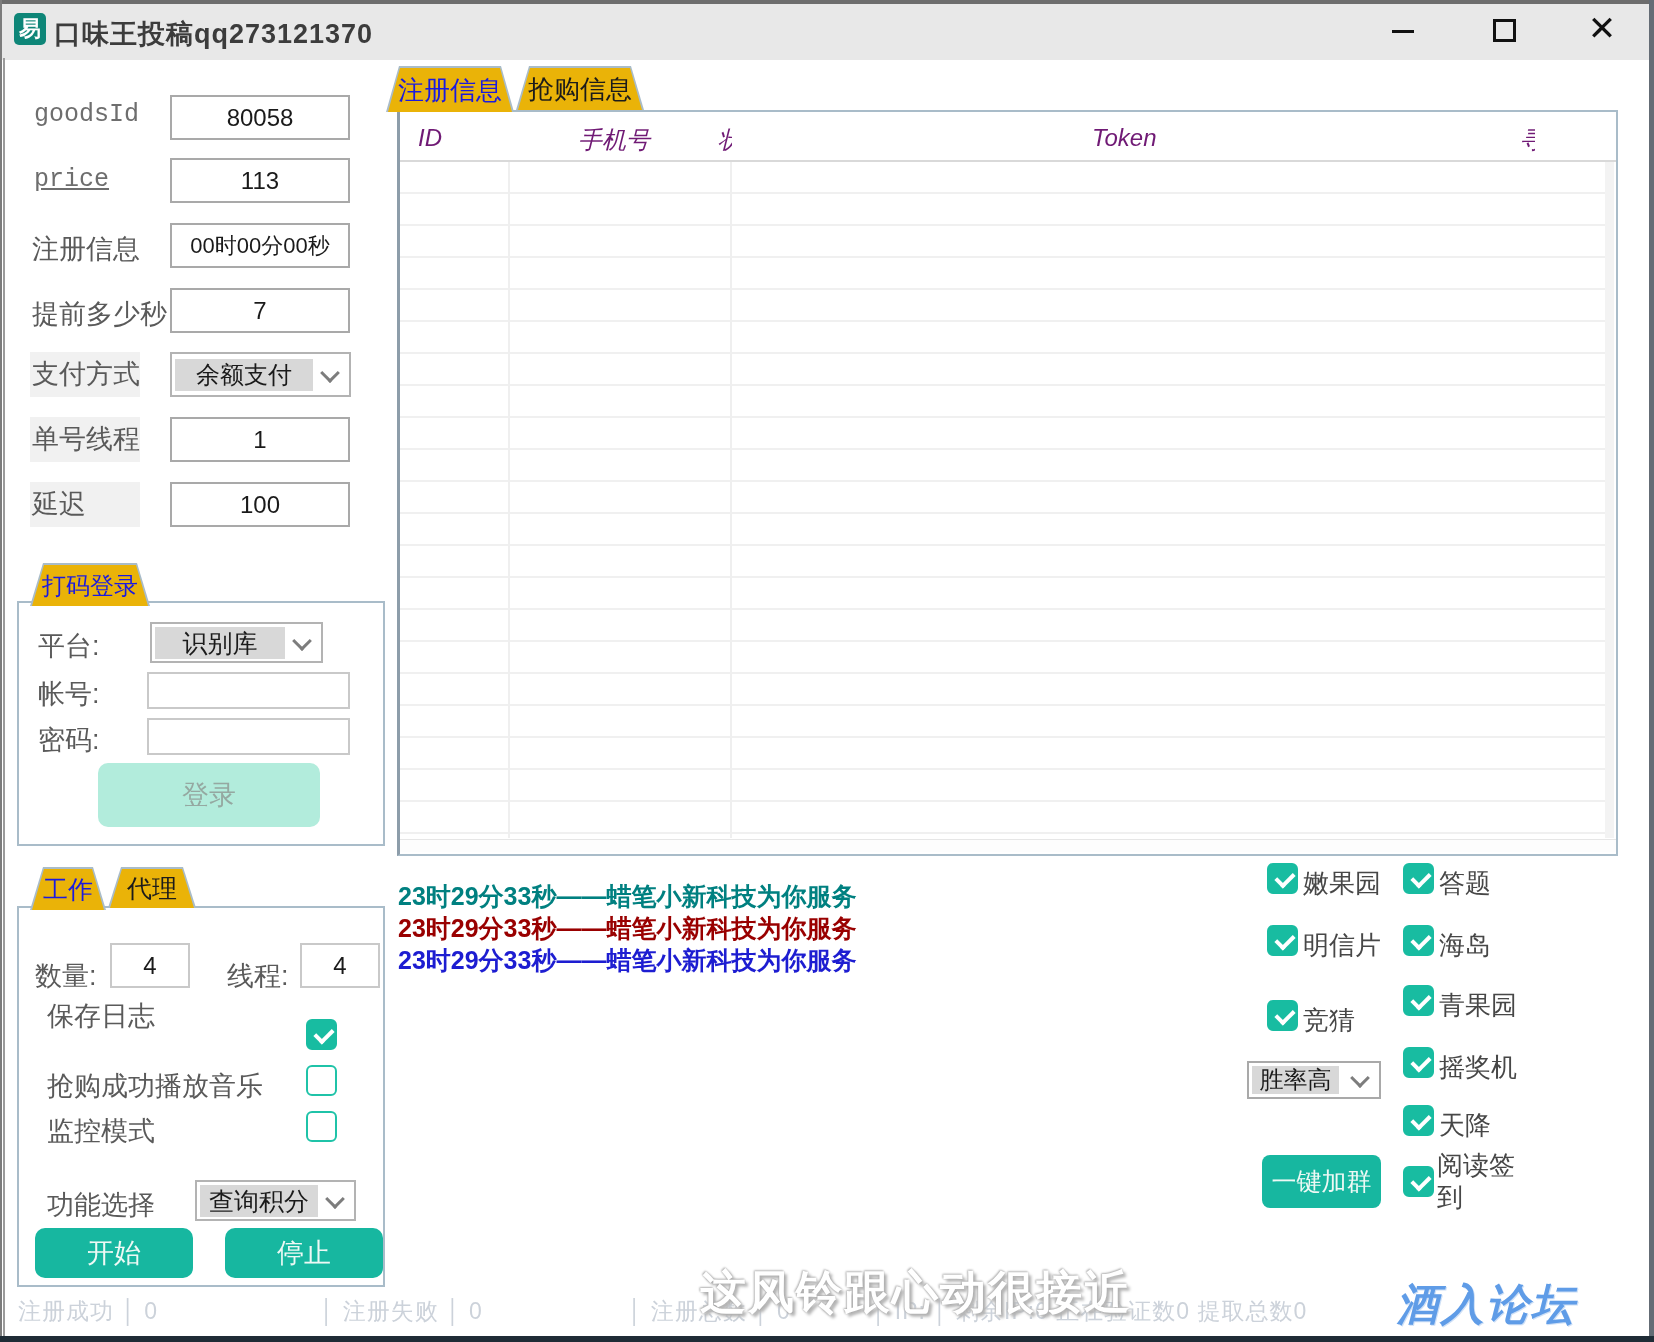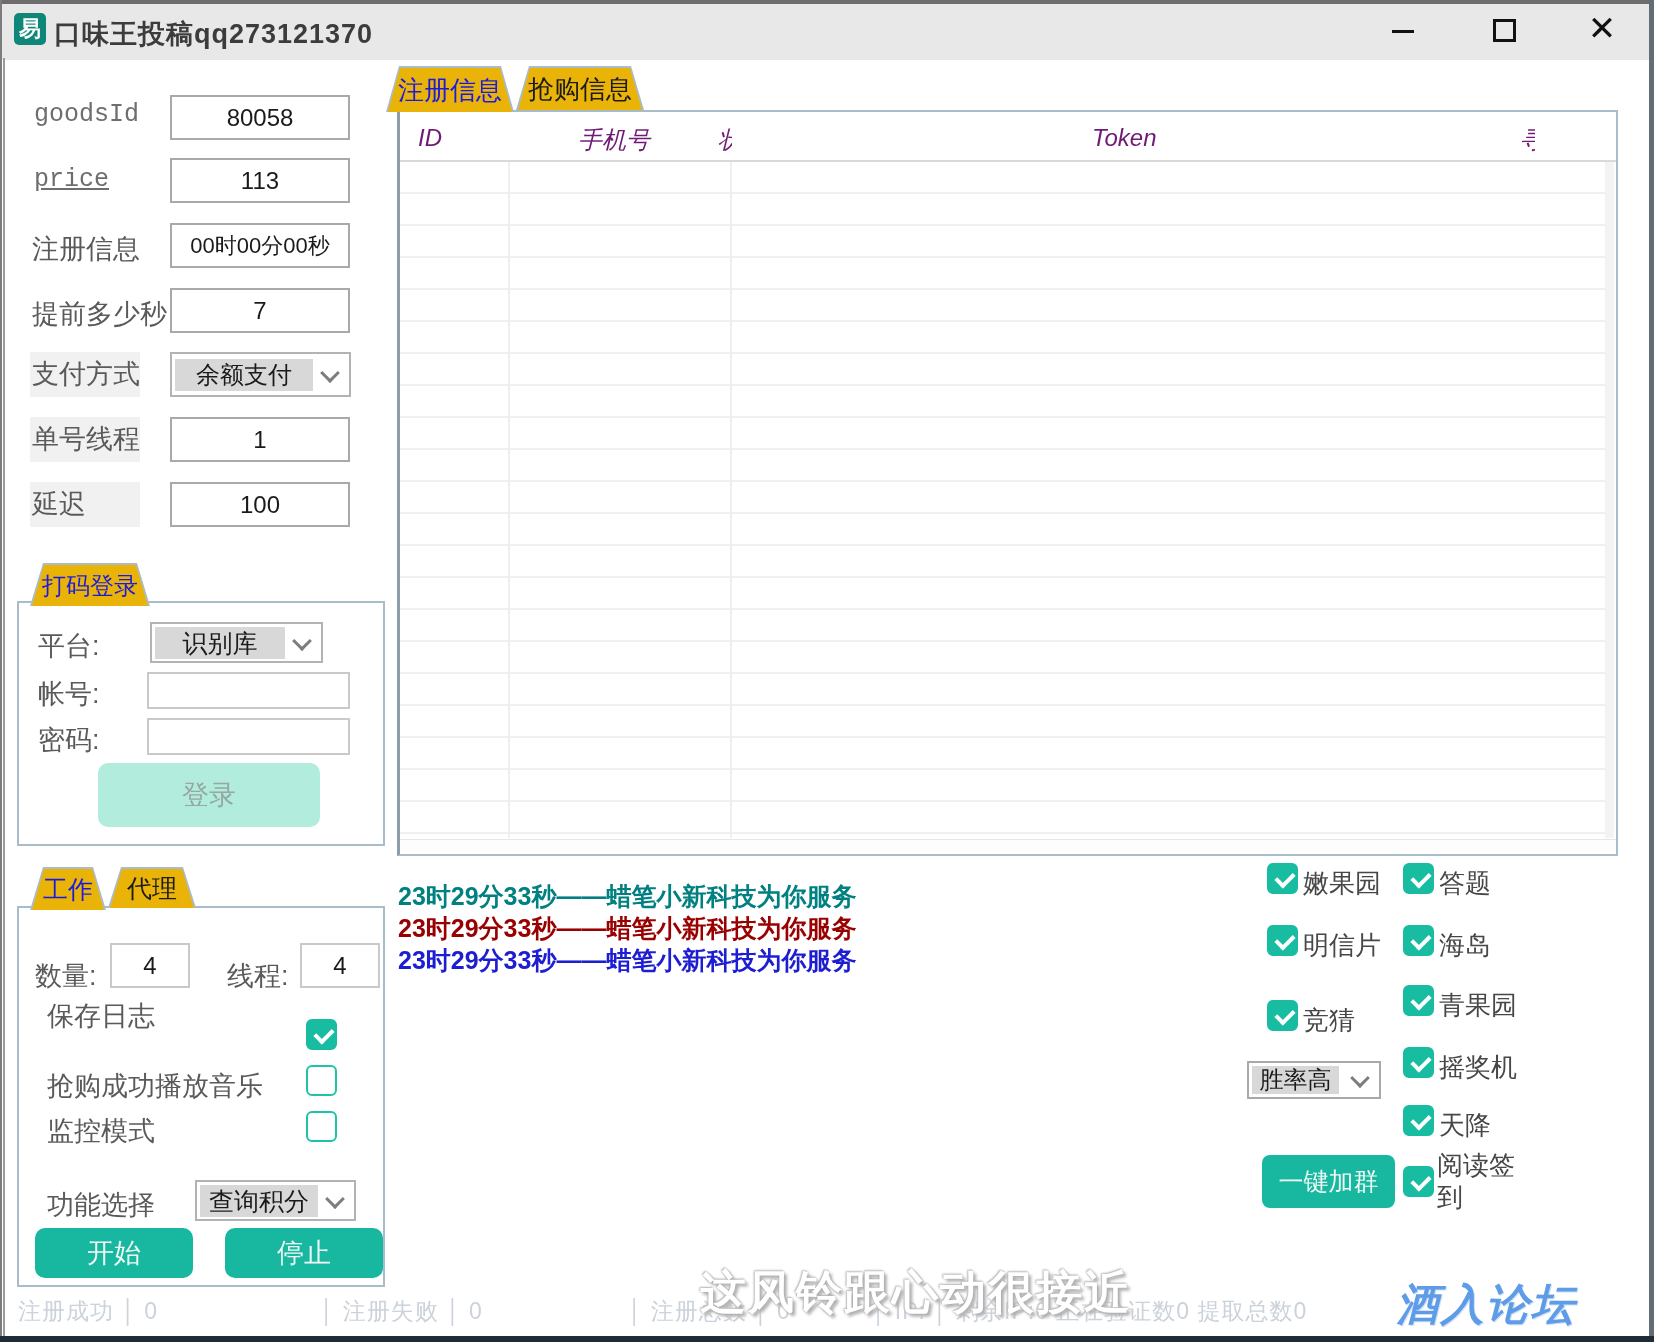--- a/index.html
+++ b/index.html
@@ -227,21 +227,21 @@
   <div class="abs opt-label" style="left:1439px;top:1050px;">摇奖机</div>
 
   <div class="abs sel" style="left:1247px;top:1061px;width:134px;height:38px;border-color:#a9a9a9;">
     <span class="sel-text" style="font-size:24px;line-height:28px;margin-right:40px;">胜率高</span>
     <i class="chev"></i>
   </div>
 
   <div class="cb checked" style="left:1403px;top:1105px;"></div>
   <div class="abs opt-label" style="left:1439px;top:1108px;">天降</div>
 
-  <div class="abs teal-btn" style="left:1262px;top:1155px;width:133px;height:53px;border-radius:8px;font-size:25px;">一键加群</div>
+  <div class="abs teal-btn" style="left:1262px;top:1155px;width:119px;height:53px;border-radius:8px;font-size:25px;">一键加群</div>
 
   <div class="cb checked" style="left:1403px;top:1166px;"></div>
   <div class="abs opt-label" style="left:1437px;top:1148px;">阅读签</div>
   <div class="abs opt-label" style="left:1437px;top:1180px;">到</div>
 
   <div class="status-seg" style="left:18px;">注册成功 │ 0</div>
   <div class="status-seg" style="left:320px;">│ 注册失败 │ 0</div>
   <div class="status-seg" style="left:628px;">│ 注册总数 │ 0</div>
   <div class="status-seg" style="left:872px;">│ IP:  │ 剩余IP:0   正在验证数0   提取总数0</div>
 

